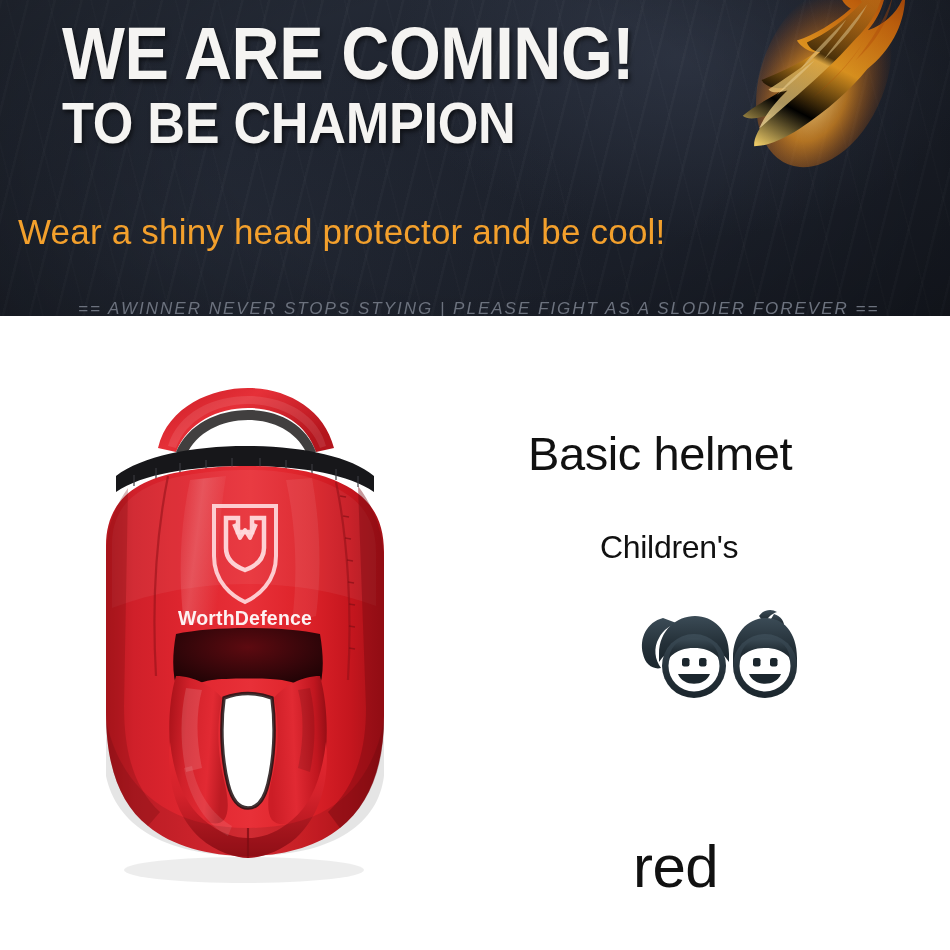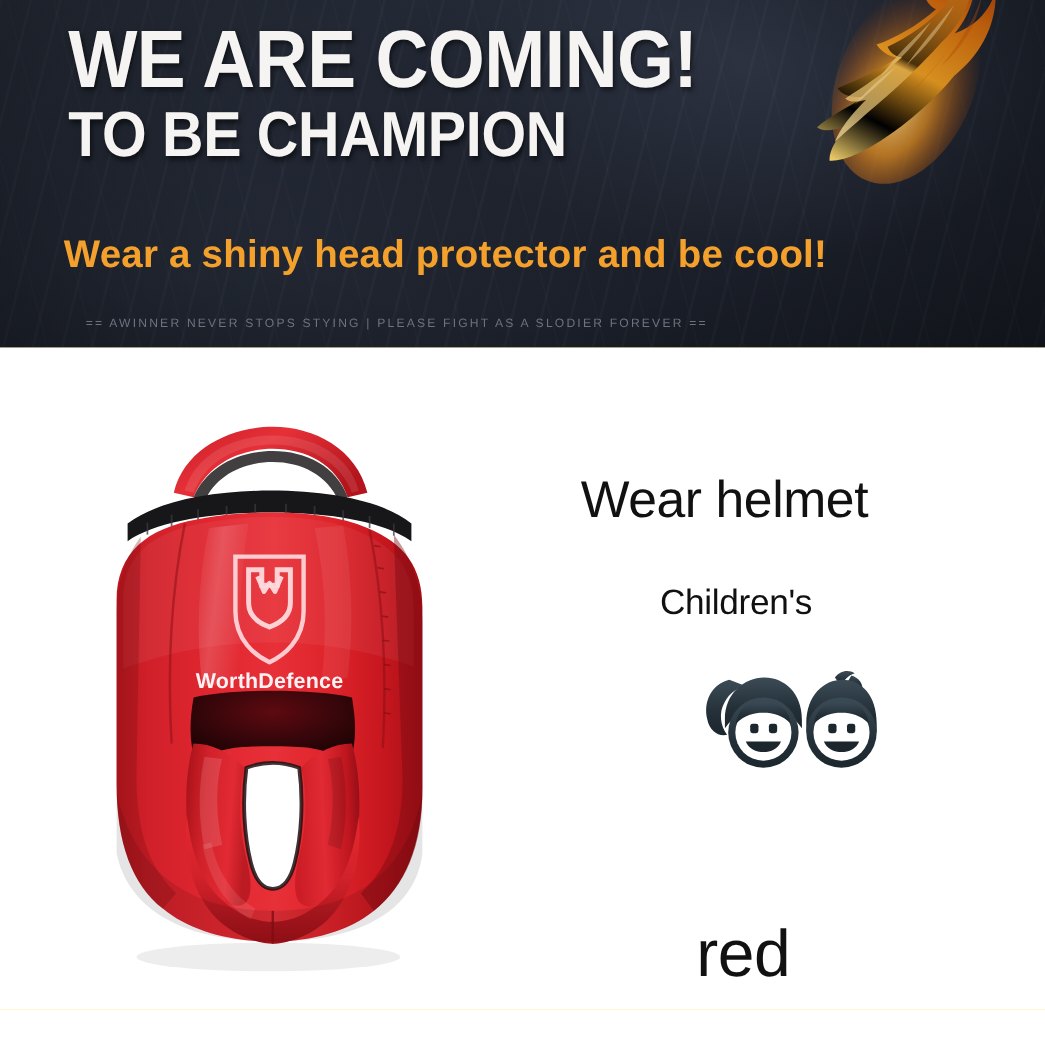--- a/index.html
+++ b/index.html
@@ -75,36 +75,36 @@
     white-space: nowrap;
     margin-top: 4px;
     text-shadow: 2px 3px 5px rgba(0,0,0,0.55);
   }
 
   .subhead {
     position: absolute;
     left: 18px;
     top: 212px;
     font-size: 35px;
-    font-weight: 700;
+    font-weight: 400;
     color: #f3a02c;
     white-space: nowrap;
     letter-spacing: 0.2px;
-    margin-left: 40px;
   }
 
   .banner-tagline {
     position: absolute;
     left: 78px;
-    top: 288px;
-    font-size: 11px;
+    top: 299px;
+    font-size: 17px;
     letter-spacing: 2.0px;
     color: #6c727e;
     white-space: nowrap;
     font-weight: 400;
+    font-style: italic;
   }
 
   
   .flame {
     position: absolute;
     right: 18px;
     top: -42px;
     width: 150px;
     height: 230px;
     transform: rotate(22deg);
@@ -424,21 +424,21 @@
           <path d="M14 14 L26 14 L26 28 L40 28 L40 14 L52 14 L52 44
                    C52 56, 44 62, 33 66 C22 62, 14 56, 14 44 Z" fill="none" stroke="#ffd9dc" stroke-width="4.5" opacity="0.95"></path>
           <path d="M22 20 L28 34 L33 26 L38 34 L44 20" fill="none" stroke="#ffd9dc" stroke-width="4" stroke-linejoin="round" opacity="0.95"></path>
         </g>
         <text x="173" y="258" text-anchor="middle" font-family="Liberation Sans, sans-serif" font-size="0" fill="#ffffff"></text>
 
         <text x="173" y="249" text-anchor="middle" font-family="Liberation Sans, sans-serif" font-size="19.5" font-weight="bold" fill="#fdf2f3" letter-spacing="0.2">WorthDefence</text>
       </svg>
     </div>
 
-    <div class="label-title">Wear helmet</div>
+    <div class="label-title">Basic helmet</div>
     <div class="label-age">Children's</div>
 
     <div class="kids-icon">
       <svg viewBox="0 0 170 94" width="170" height="94">
         <defs>
           <linearGradient id="kidG" x1="0%" y1="0%" x2="0%" y2="100%">
             <stop offset="0%" stop-color="#3b4b56"></stop>
             <stop offset="60%" stop-color="#243038"></stop>
             <stop offset="100%" stop-color="#1b262d"></stop>
           </linearGradient>

